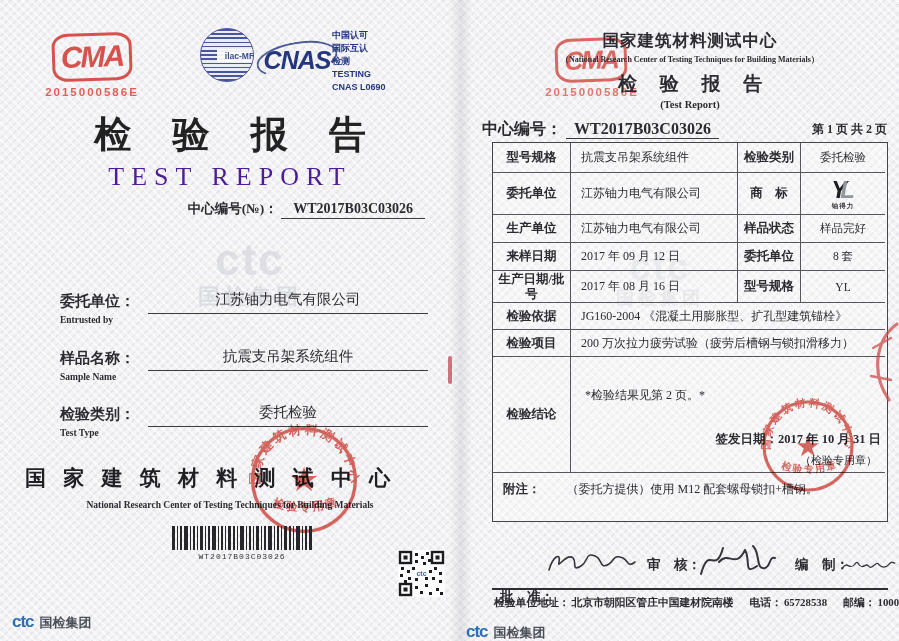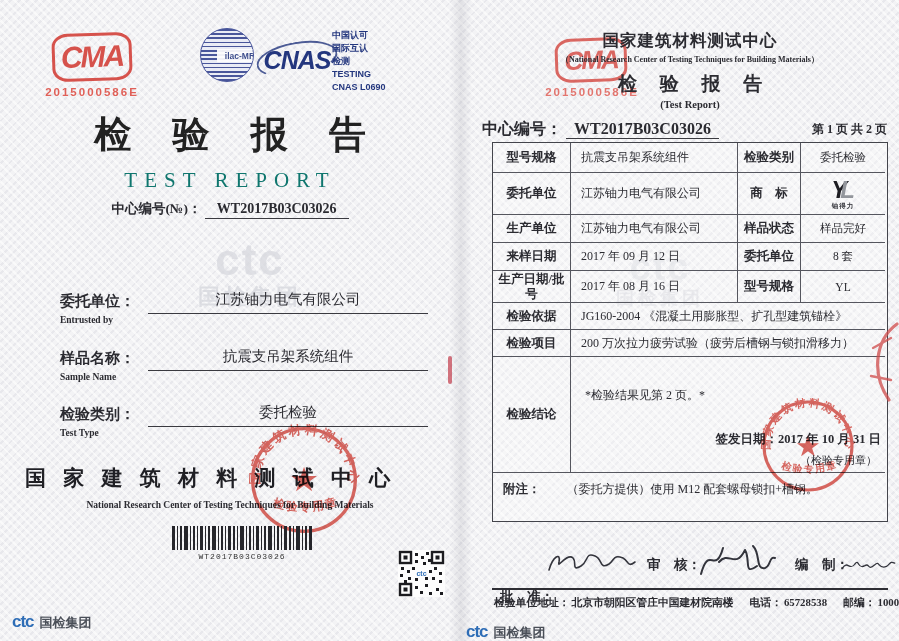--- a/index.html
+++ b/index.html
@@ -60,22 +60,22 @@
 
   .ctc-logo{display:flex;align-items:baseline;gap:6px}
   .ctc-logo .c1{font-family:var(--sans);font-weight:900;font-size:17px;color:var(--ctcblue);letter-spacing:-1px}
   .ctc-logo .c2{font-family:var(--sans);font-weight:bold;font-size:13px;color:#4a4f58}
   .ctc-left{left:12px;top:612px}
   .ctc-right{left:6px;top:622px}
 
   
   .l-title{left:35px;top:110px;width:390px;text-align:center}
   .l-title .cn{font-size:37px;font-weight:bold;letter-spacing:16px;text-indent:16px;color:#222}
-  .l-title .en{font-size:21px;letter-spacing:7px;margin-top:8px;color:#0f766e}
-  .l-no{left:35px;top:200px;width:390px;text-align:center;font-size:13.5px;font-weight:bold}
+  .l-title .en{font-size:26px;letter-spacing:7px;margin-top:2px;color:#4c1d95}
+  .l-no{left:35px;top:200px;width:390px;text-align:right;font-size:13.5px;font-weight:bold}
   .l-no .val{border-bottom:1.5px solid #3a3a40;padding:0 12px 2px;font-size:14px}
 
   .wm{color:#d7d8de;text-align:center;pointer-events:none}
   .wm-l{left:150px;top:238px;width:200px}
   .wm-r{left:100px;top:248px;width:200px;opacity:.8}
   .wm .w1{font-family:var(--sans);font-weight:900;font-size:44px;letter-spacing:2px;line-height:44px;opacity:.75}
   .wm .w2{font-family:var(--sans);font-weight:bold;font-size:22px;letter-spacing:4px;opacity:.8}
   .wm-r .w1{font-size:38px;line-height:38px}
   .wm-r .w2{font-size:18px}
 

